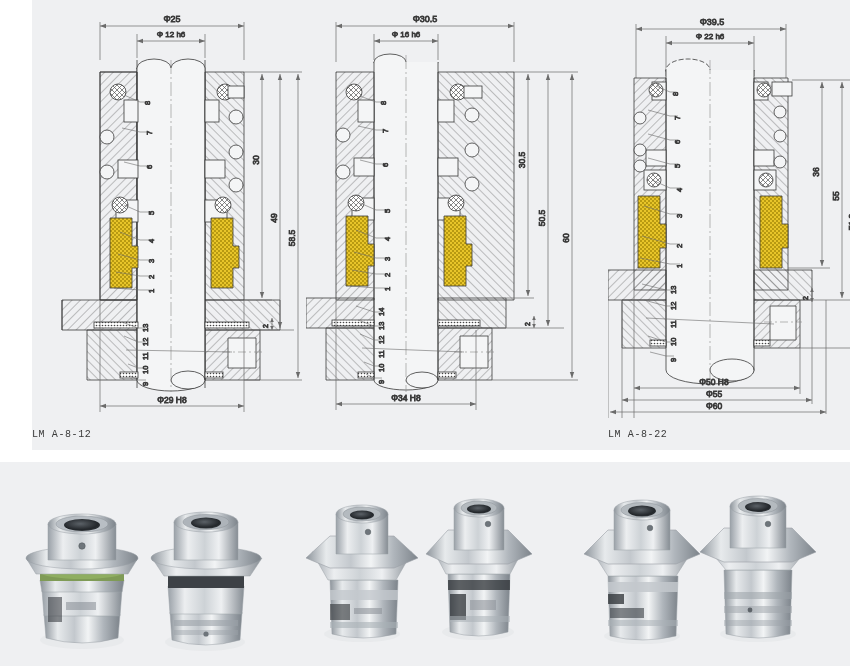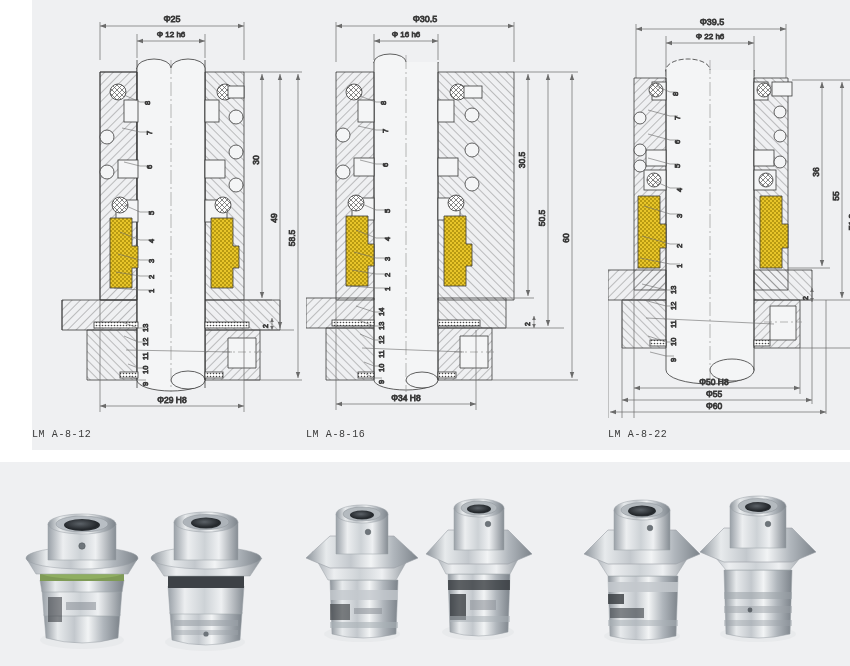--- a/index.html
+++ b/index.html
@@ -357,21 +357,20 @@
           <g stroke="#6b6b6b" stroke-width="0.7">
             <line x1="30" y1="300" x2="30" y2="410"></line>
             <line x1="170" y1="330" x2="170" y2="410"></line>
             <line x1="30" y1="404" x2="170" y2="404"></line>
             <path d="M30 404 l6 -2.2 v4.4 z" fill="#6b6b6b" stroke="none"></path>
             <path d="M170 404 l-6 -2.2 v4.4 z" fill="#6b6b6b" stroke="none"></path>
           </g>
           <text x="100" y="401" text-anchor="middle" font-size="8.5">Φ34 H8</text>
         </g>
       </svg>
-      <div class="caption">LM A-8-16</div>
     </div>
 
     <div class="dwg" style="left:576px;width:270px;">
       <svg width="270" height="450" viewBox="0 0 270 450">
         <g stroke="#3a3a3a" fill="none" stroke-width="0.8">
 
           <g stroke="#6b6b6b" stroke-width="0.7">
             <line x1="28" y1="24" x2="28" y2="78"></line>
             <line x1="178" y1="24" x2="178" y2="78"></line>
             <line x1="28" y1="29" x2="178" y2="29"></line>

